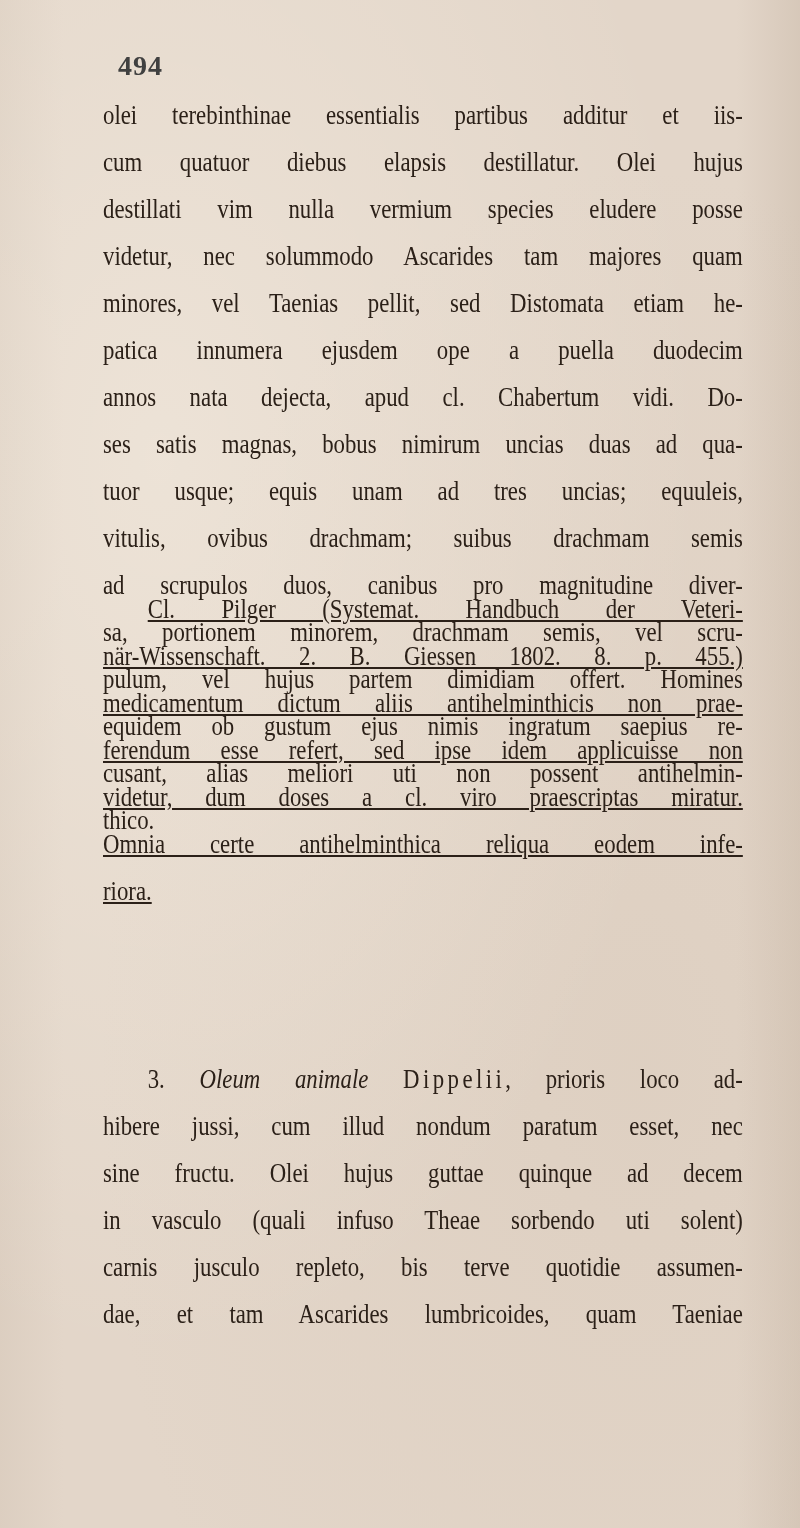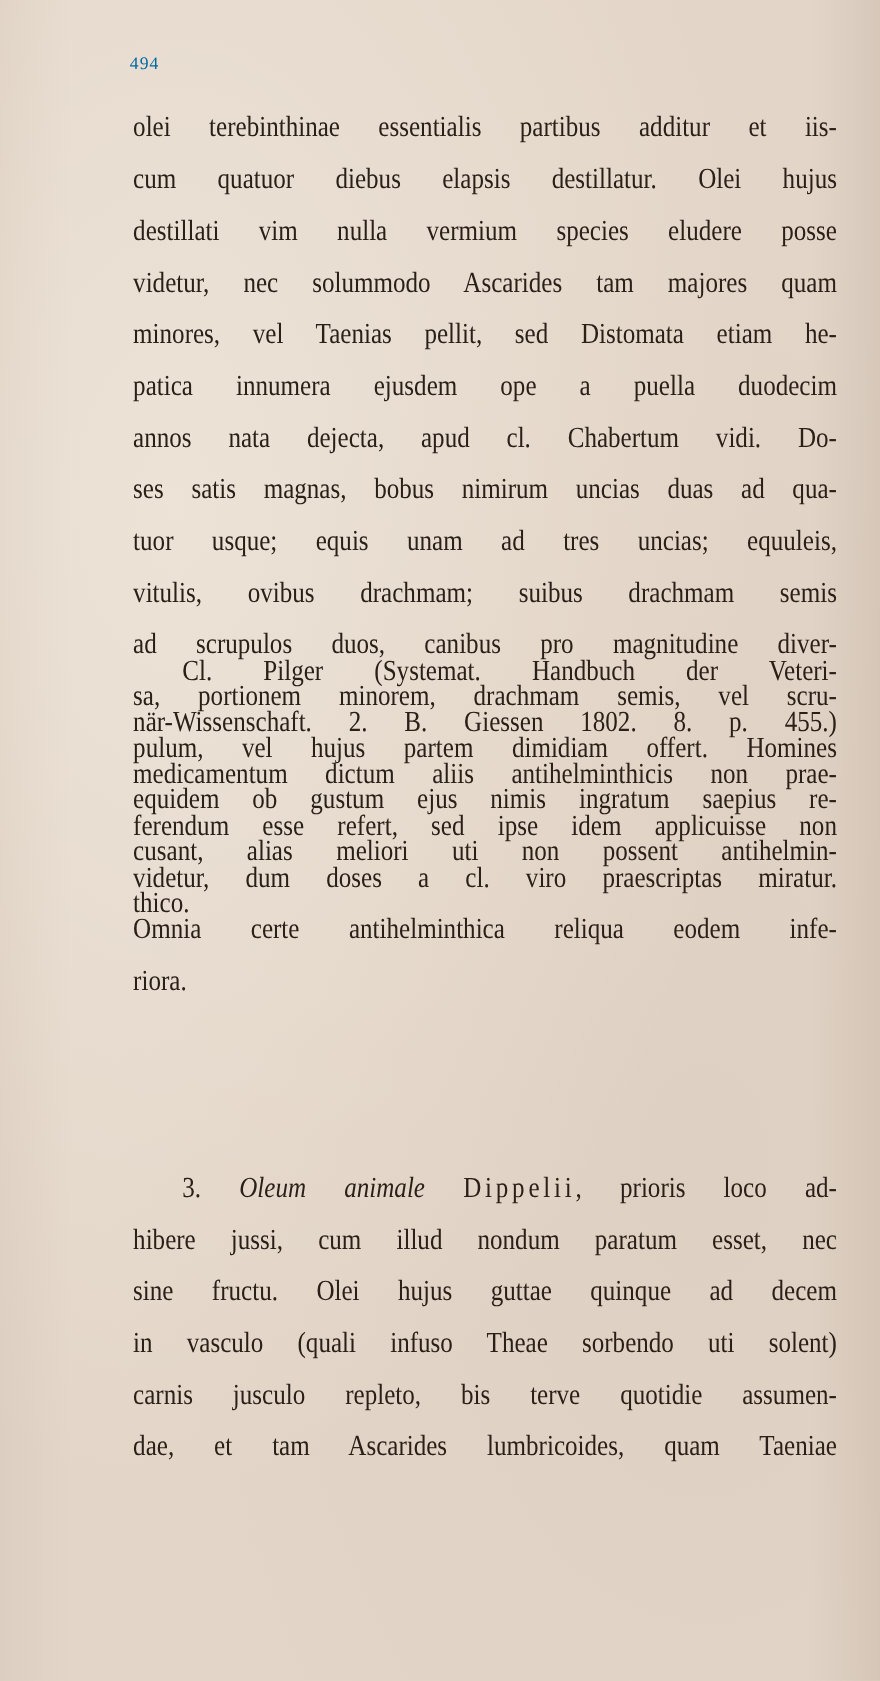--- a/index.html
+++ b/index.html
@@ -12,39 +12,39 @@
       linear-gradient(to right, rgba(170,150,130,0.12) 0, transparent 8%, transparent 92%, rgba(170,150,130,0.22) 100%);
     position: relative;
     font-family: "Liberation Serif", "DejaVu Serif", serif;
     color: #2b2018;
   }
   .page {
     position: absolute; left: 0; top: 0; width: 800px; height: 1528px;
   }
   .page-number {
     position: absolute; left: 118px; top: 50px;
-    font-size: 16px; letter-spacing: 1px; color: #0369a1;
+    font-size: 28px; letter-spacing: 1px; color: #404040; font-weight: bold;
   }
   .text-block {
-    position: absolute; left: 121px; width: 640px;
+    position: absolute; left: 103px; width: 640px;
   }
   .line {
     display: block; height: 47px; line-height: 47px;
     font-size: 26.5px;
     white-space: nowrap;
     text-align: justify; text-align-last: justify;
     transform: scaleX(0.86); transform-origin: left center;
     width: 744px;
   }
   .line.last { text-align-last: left; }
   .indent { padding-left: 52px; box-sizing: border-box; }
   .spaced { letter-spacing: 4px; }
   .it { font-style: italic; }
   .para1 { top: 92px; }
-  .para2 { top: 586px; }
+  .para2 { top: 586px; text-decoration: underline; }
   .para3 { top: 1056px; font-family: Liberation Serif, serif; }
 </style>
 </head>
 <body>
 
 <div class="page">
 
   <div class="page-number">494</div>
 
   <div class="text-block para1">

